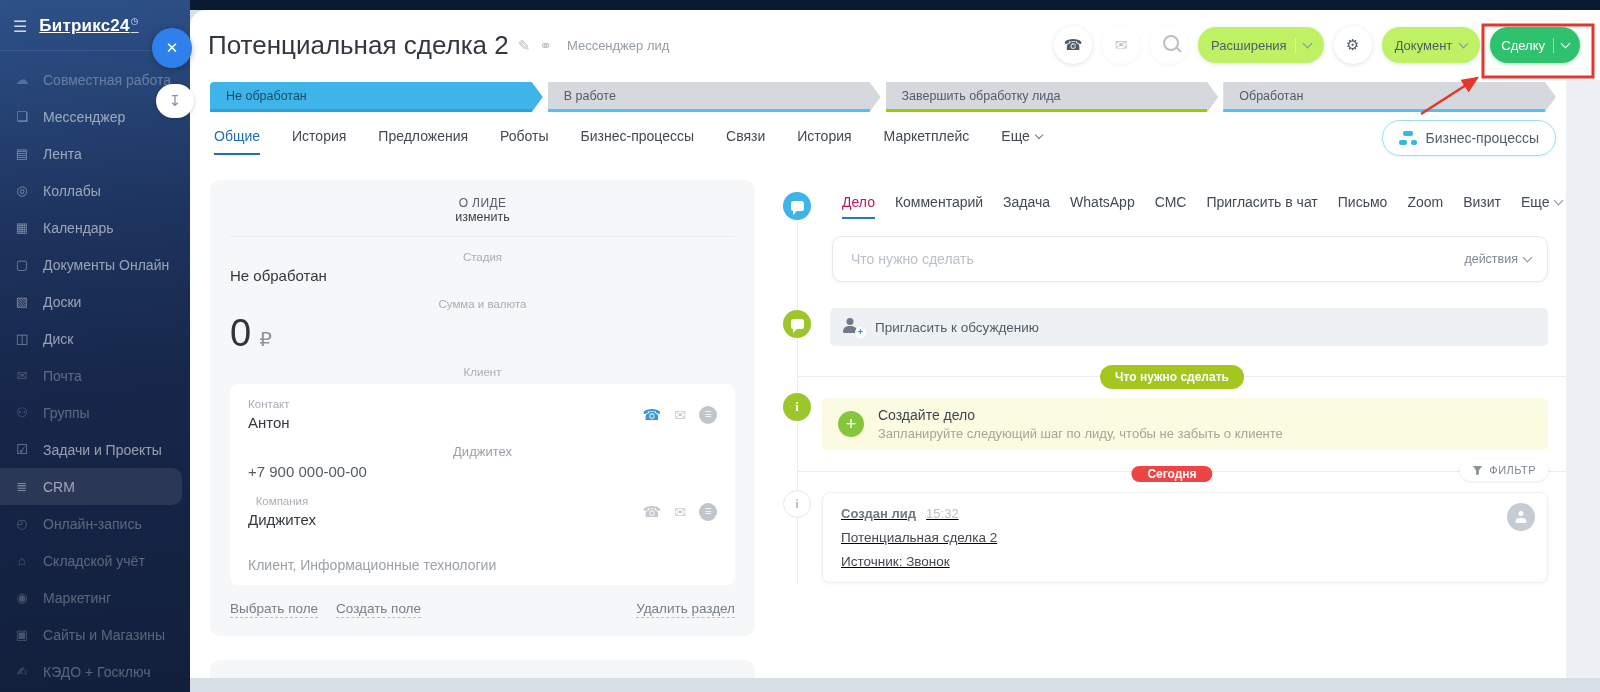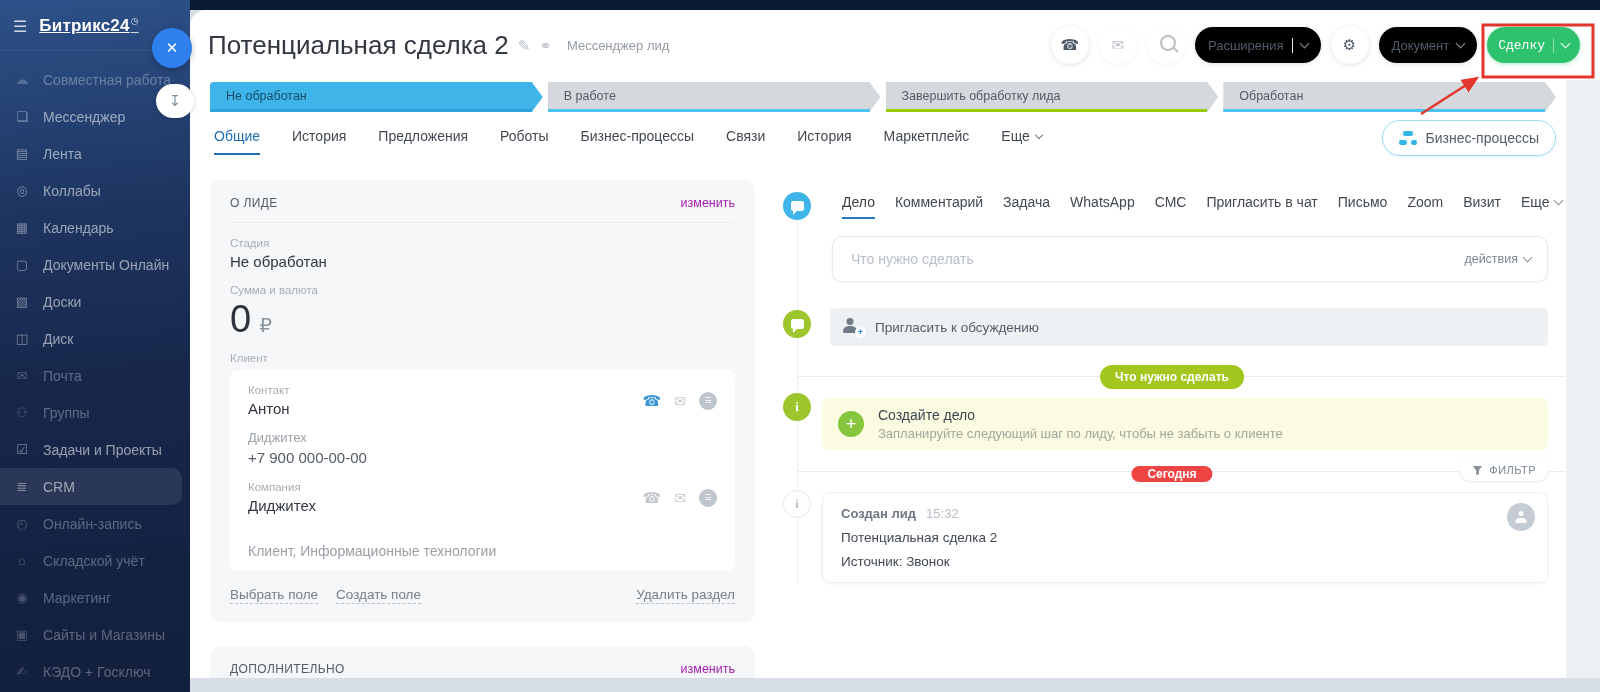--- a/index.html
+++ b/index.html
@@ -35,27 +35,27 @@
   .hd-row{position:absolute;left:18px;top:20px;display:flex;align-items:center;gap:9px;}
   .page-title{font-size:26px;color:#333840;}
   .ico-pencil,.ico-link{color:#b9c0c7;font-size:15px;cursor:pointer;}
   .lead-type{font-size:13px;color:#949ca6;margin-left:6px;}
 
   .hd-actions{position:absolute;right:20px;top:16px;display:flex;align-items:center;gap:10px;}
   .round-btn{width:38px;height:38px;border-radius:50%;background:#fff;
              box-shadow:0 1px 4px rgba(83,92,105,.18);display:flex;align-items:center;
              justify-content:center;color:#4e5a67;font-size:15px;cursor:pointer;}
   .round-btn.faded{opacity:.38;}
-  .pill-btn{height:36px;border-radius:18px;background:#000000;box-shadow:0 1px 4px rgba(83,92,105,.18);
+  .pill-btn{height:36px;border-radius:18px;background:#bef264;box-shadow:0 1px 4px rgba(83,92,105,.18);
             display:flex;align-items:center;padding:0 13px;font-size:13px;color:#525c69;
             cursor:pointer;gap:8px;white-space:nowrap;}
   .vline{width:1px;height:15px;background:#e6e9ed;}
   .chev{display:inline-block;width:6px;height:6px;border-right:1.6px solid #8a929c;
         border-bottom:1.6px solid #8a929c;transform:rotate(45deg);margin-top:-3px;}
-  .deal-btn{background:#2fc26e;color:#fff;box-shadow:0 1px 4px rgba(47,194,110,.4);padding:0 11px;font-family:Liberation Mono, monospace;}
+  .deal-btn{background:#2fc26e;color:#fff;box-shadow:0 1px 4px rgba(47,194,110,.4);padding:0 11px;}
   .deal-btn .vline{background:rgba(255,255,255,.45);}
   .deal-btn .chev{border-color:#fff;}
   .mag{width:12px;height:12px;border:2px solid #4e5a67;border-radius:50%;position:relative;
        display:block;margin:-4px -4px 0 0;}
   .mag::after{content:"";position:absolute;width:6px;height:2px;background:#4e5a67;
               transform:rotate(45deg);right:-5px;bottom:-2px;}
 
   
   .stages{position:absolute;left:20px;top:72px;right:44px;height:30px;display:flex;gap:5px;}
   .stage{flex:1;position:relative;background:#d5d9dd;font-size:12.5px;color:#525c69;
@@ -79,25 +79,25 @@
           box-shadow:0 1px 3px rgba(62,180,232,.15);box-sizing:border-box;}
   .bp-ico{position:relative;width:18px;height:14px;}
   .bp-ico i{position:absolute;background:#35b7e6;border-radius:2px;}
   .bp-ico .b1{width:10px;height:5px;top:0;left:4px;}
   .bp-ico .b2{width:8px;height:5px;bottom:0;left:0;}
   .bp-ico .b3{width:6px;height:5px;bottom:0;right:0;}
 
   
   .left-col{position:absolute;left:20px;top:170px;width:545px;}
   .panel{background:#f5f7f8;border-radius:10px;padding:16px 20px 18px;margin-bottom:24px;}
-  .panel-head{display:flex;justify-content:space-between;align-items:center;}
+  .panel-head{display:flex;justify-content:space-between;align-items:center;flex-direction:column;}
   .panel-title{font-size:12px;color:#535c69;letter-spacing:.4px;}
-  .edit-link{font-size:12.5px;color:#a21caf;cursor:pointer;}
+  .edit-link{font-size:12.5px;color:#404040;cursor:pointer;}
   .panel-div{border:none;border-top:1px solid #e9edf0;margin:12px 0 14px;}
-  .f-label{font-size:11.5px;color:#a9aeb5;margin-bottom:4px;}
+  .f-label{font-size:11.5px;color:#a9aeb5;margin-bottom:4px;text-align:center;}
   .f-value{font-size:15px;color:#333840;}
   .f-gap{height:14px;}
   .amount-row{display:flex;align-items:baseline;gap:8px;margin-top:2px;}
   .amount{font-size:38px;font-weight:300;color:#2f353c;line-height:1;}
   .currency{font-size:20px;color:#8d959d;}
   .client-box{background:#fff;border-radius:8px;padding:14px 18px 12px;margin-top:6px;}
   .crow{display:flex;justify-content:space-between;align-items:center;}
   .trio{display:flex;gap:13px;align-items:center;}
   .t-phone{color:#3a96d4;font-size:15px;cursor:pointer;}
   .t-phone.gray{color:#c3c9cf;}
@@ -119,21 +119,21 @@
   .iserif{color:#fff;font-weight:700;font-size:13px;font-family:"Liberation Serif",serif;font-style:normal;}
   .ri-green-i{top:213px;background:#9dc62c;}
   .ri-white-i{top:310px;background:#fff;border:1px solid #e4e8ec;box-sizing:border-box;}
   .ri-white-i .iserif{color:#b9c0c7;}
   .bub{position:relative;width:13px;height:10px;background:#fff;border-radius:2.5px;display:block;}
   .bub::after{content:"";position:absolute;left:2px;bottom:-4px;border:3px solid transparent;
               border-top-color:#fff;border-left-color:#fff;}
 
   .tl-tabs{position:absolute;left:64px;top:14px;display:flex;gap:20px;font-size:14px;color:#424952;}
   .tl-tab{padding-bottom:9px;cursor:pointer;display:flex;gap:6px;align-items:center;white-space:nowrap;}
-  .tl-tab.active{color:#404040;box-shadow:inset 0 -2px 0 #2579c0;}
+  .tl-tab.active{color:#be185d;box-shadow:inset 0 -2px 0 #2579c0;}
 
   .tl-input{position:absolute;left:54px;top:56px;right:18px;height:46px;background:#fff;
             border:1px solid #e6eaee;border-radius:10px;box-shadow:0 1px 3px rgba(83,92,105,.08);
             display:flex;align-items:center;padding:0 16px;box-sizing:border-box;}
   .tl-input input{flex:1;border:none;outline:none;font-size:14px;color:#333;background:transparent;
                   font-family:inherit;}
   .tl-input input::placeholder{color:#b9c0c8;}
   .actions-link{font-size:12.5px;color:#7c8590;display:flex;gap:6px;align-items:center;cursor:pointer;}
 
   .invite-row{position:absolute;left:52px;top:128px;right:18px;height:38px;background:#edf1f4;
@@ -158,21 +158,21 @@
                line-height:26px;text-align:center;cursor:pointer;flex:0 0 26px;}
   .notice-title{font-size:14px;color:#3e4650;margin-bottom:3px;}
   .notice-sub{font-size:13px;color:#a2a79b;}
   .today-line{position:absolute;left:19px;right:0;top:291px;height:1px;background:#e9edf1;}
   .today-badge{position:absolute;left:50%;transform:translateX(-50%);top:286px;background:#ef4444;
                color:#fff;font-size:12px;font-weight:700;padding:1px 16px;border-radius:13px;cursor:pointer;}
   .filter-pill{position:absolute;right:18px;top:279px;background:#fff;border-radius:13px;
                box-shadow:0 1px 3px rgba(83,92,105,.15);padding:5px 12px;font-size:11px;color:#7d8691;
                letter-spacing:.5px;display:flex;gap:6px;align-items:center;cursor:pointer;}
   .event-card{position:absolute;left:44px;right:18px;top:312px;background:#fff;border:1px solid #eef1f4;
-              box-shadow:0 1px 3px rgba(83,92,105,.06);border-radius:8px;padding:13px 18px;}
+              box-shadow:0 1px 3px rgba(83,92,105,.06);border-radius:8px;padding:13px 18px;text-decoration:underline;}
   .ev-head{display:flex;gap:10px;align-items:baseline;font-size:13px;}
   .ev-title{color:#6f7884;font-weight:700;}
   .ev-time{color:#b8bfc7;}
   .ev-line{font-size:13.5px;color:#424952;margin-top:9px;}
   .avatar{position:absolute;right:12px;top:10px;width:28px;height:28px;border-radius:50%;
           background:#c6ccd3;display:flex;align-items:center;justify-content:center;}
   .avatar .person{color:#fff;width:12px;height:12px;}
   .avatar .person::before{width:5px;height:5px;}
   .avatar .person::after{width:11px;height:5px;}
 

